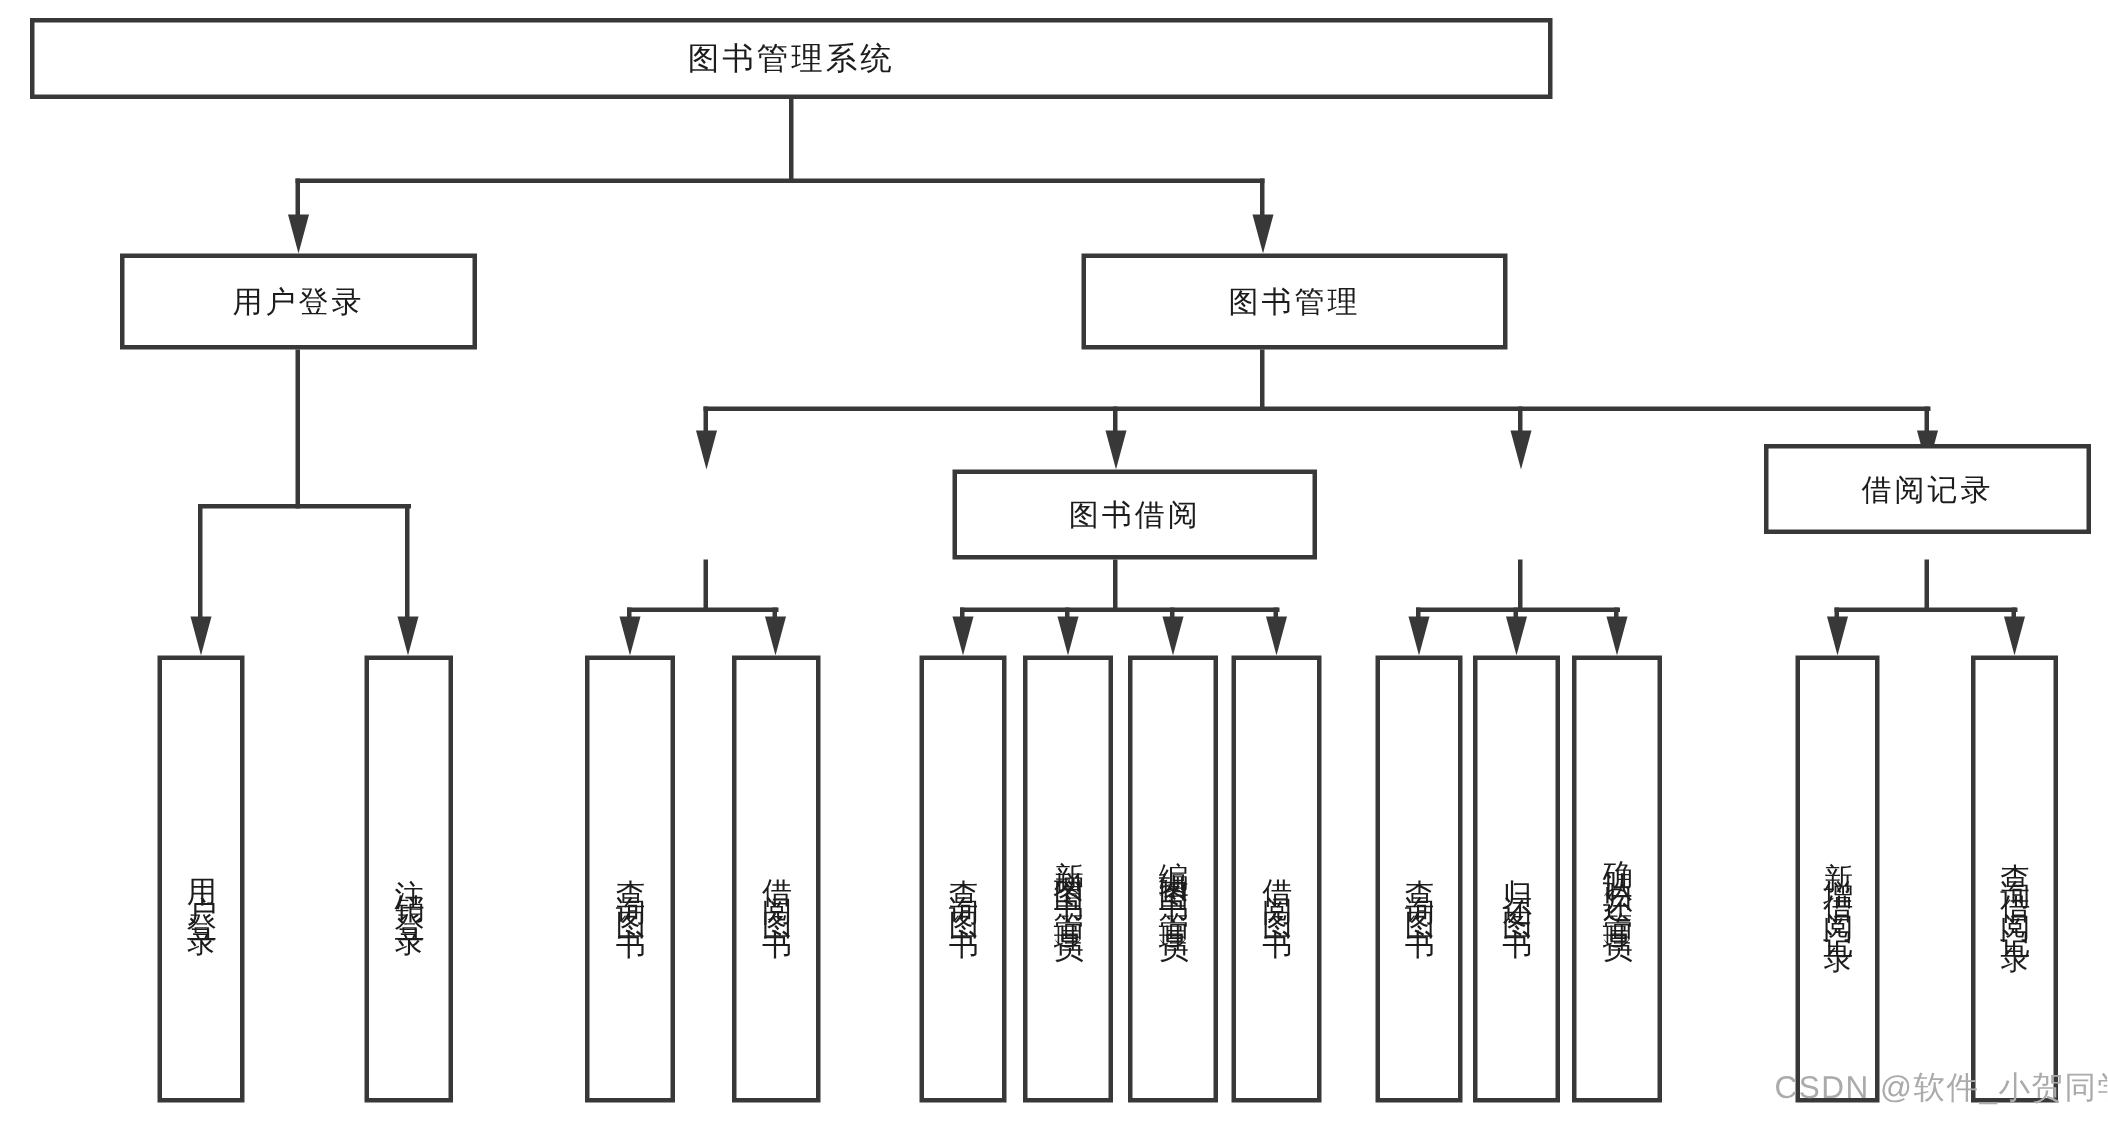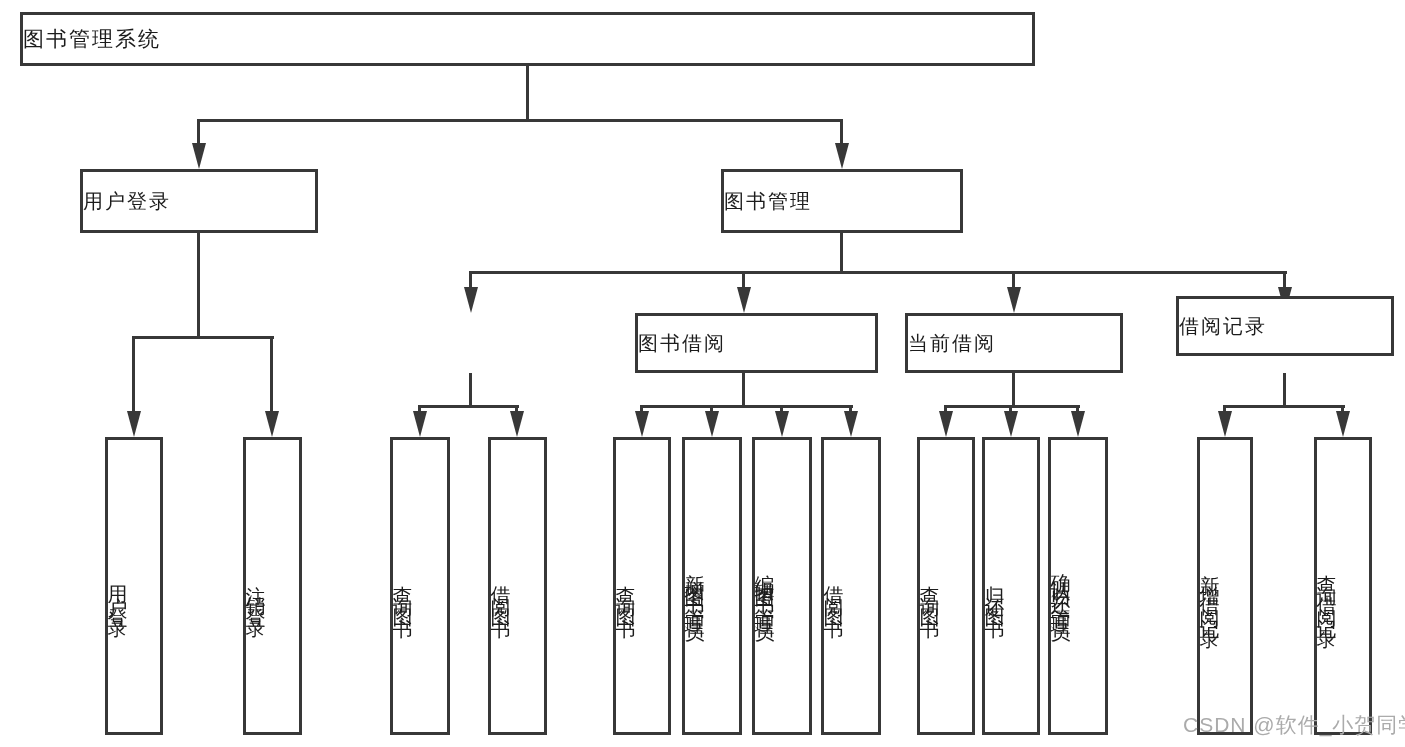--- a/index.html
+++ b/index.html
@@ -12,21 +12,21 @@
   *{box-sizing:border-box;margin:0;padding:0}
   html,body{background:var(--background)}
   body{font-family:"Liberation Sans","DejaVu Sans",sans-serif;color:var(--text)}
   .canvas{
     position:relative;width:1405px;height:747px;background:var(--background);
     overflow:hidden;
   }
   
   .box{
     position:absolute;background:var(--box_fill);border:3px solid var(--line);
-    display:flex;align-items:center;
+    display:flex;align-items:center;justify-content:center;
   }
   .lbl{
     font-size:20px;letter-spacing:2px;color:var(--text);white-space:nowrap;
   }
   .root-lbl{font-size:21px}
   
   .vlbl{
     writing-mode:vertical-rl;text-orientation:mixed;
     font-size:20px;line-height:1;letter-spacing:11px;color:var(--text);
     white-space:nowrap;margin-bottom:-11px;
@@ -57,21 +57,21 @@
   <div class="v" style="left:526px;top:66px;height:54px"></div>
   <div class="h" style="left:197px;top:119px;width:646px"></div>
   <div class="v" style="left:197px;top:119px;height:26px"></div>
   <div class="v" style="left:840px;top:119px;height:26px"></div>
   <div class="a" style="left:192px;top:143px"></div>
   <div class="a" style="left:835px;top:143px"></div>
 
   <div class="box" style="left:80px;top:169px;width:238px;height:64px">
     <span class="lbl">用户登录</span>
   </div>
-  <div class="box" style="left:721px;top:169px;width:242px;height:64px">
+  <div class="box" style="left:721px;top:169px;width:284px;height:64px">
     <span class="lbl">图书管理</span>
   </div>
 
   <div class="v" style="left:197px;top:233px;height:106px"></div>
   <div class="h" style="left:132px;top:336px;width:142px"></div>
   <div class="v" style="left:132px;top:336px;height:78px"></div>
   <div class="v" style="left:270px;top:336px;height:78px"></div>
   <div class="a" style="left:127px;top:411px"></div>
   <div class="a" style="left:265px;top:411px"></div>
 
@@ -81,23 +81,20 @@
   <div class="v" style="left:742px;top:271px;height:20px"></div>
   <div class="v" style="left:1012px;top:271px;height:20px"></div>
   <div class="v" style="left:1283px;top:271px;height:20px"></div>
   <div class="a" style="left:464px;top:287px"></div>
   <div class="a" style="left:737px;top:287px"></div>
   <div class="a" style="left:1007px;top:287px"></div>
   <div class="a" style="left:1278px;top:287px"></div>
 
   <div class="box" style="left:635px;top:313px;width:243px;height:60px">
     <span class="lbl">图书借阅</span>
-  </div>
-  <div class="box" style="left:905px;top:313px;width:218px;height:60px">
-    <span class="lbl">当前借阅</span>
   </div>
   <div class="box" style="left:1176px;top:296px;width:218px;height:60px">
     <span class="lbl">借阅记录</span>
   </div>
 
   <div class="v" style="left:469px;top:373px;height:34px"></div>
   <div class="h" style="left:418px;top:405px;width:101px"></div>
   <div class="v" style="left:418px;top:405px;height:8px"></div>
   <div class="v" style="left:515px;top:405px;height:8px"></div>
   <div class="a" style="left:413px;top:411px"></div>

